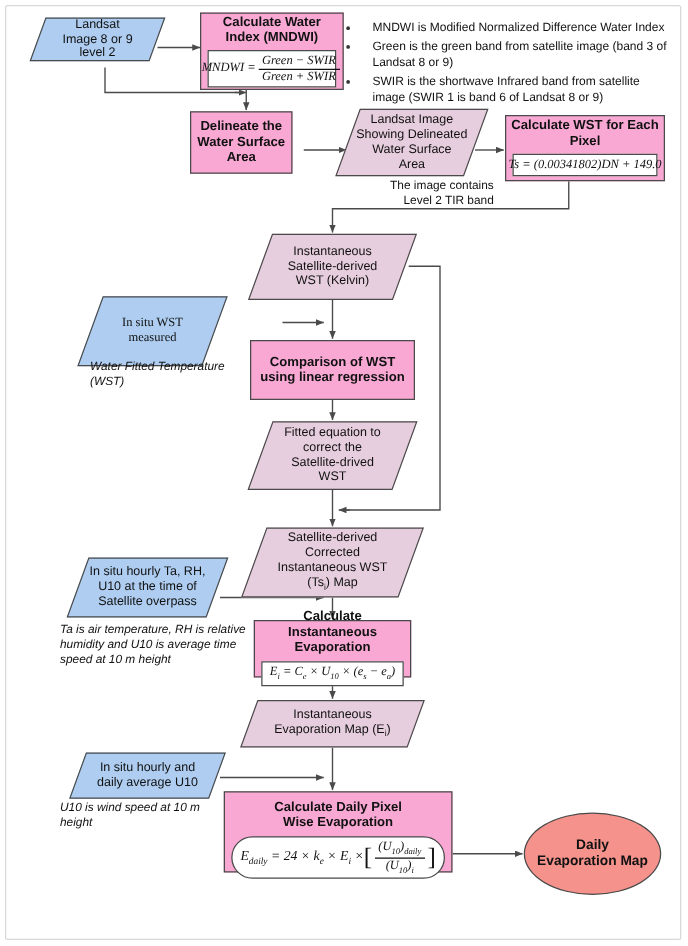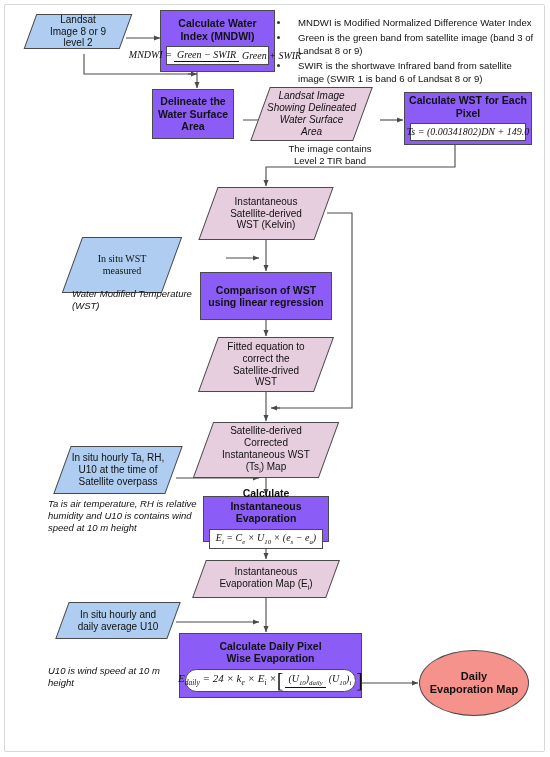--- a/index.html
+++ b/index.html
@@ -29,21 +29,21 @@
     box-sizing:border-box;
     display:flex;
     flex-direction:column;
     align-items:center;
     justify-content:center;
     text-align:center;
     color:#111111;
     line-height:1.18;
   }
   .proc{                      
-    background:#8b5cf6;
+    background:#f9a8d4;
     border:1px solid #4a4a4a;
     font-weight:bold;
     font-size:10.5px;
     padding:3px 4px;
   }
   .proc .hdr{ padding:2px 2px 0 2px; }
   .formula{
     background:#ffffff;
     border:1px solid #4a4a4a;
     font-weight:normal;
@@ -77,21 +77,21 @@
     border:1px solid #4a4a4a;
     border-radius:50%;
     font-weight:bold;
     font-size:11px;
   }
   .note{
     position:absolute;
     font-size:9.5px;
     color:#111;
     line-height:1.25;
-    text-align:center;
+    text-align:right;
   }
   .note.italic{ font-style:italic; text-align:left; }
   
   .bullets{
     position:absolute;
     font-size:9.6px;
     line-height:1.42;
     color:#111;
     list-style:none;
     margin:0;
@@ -112,21 +112,21 @@
   }
   
   svg#wires{
     position:absolute;
     left:0; top:0;
     width:550px; height:757px;
     pointer-events:none;
   }
   
   .mi{font-style:italic;font-family:"Liberation Serif",serif;}
-  .fr{display:inline-flex;align-items:center;vertical-align:middle;margin:0 2px;}
+  .fr{display:inline-flex;flex-direction:column;align-items:center;vertical-align:middle;margin:0 2px;}
   .fr .num{border-bottom:1px solid #111;padding:0 3px;line-height:1.15;}
   .fr .den{padding:0 3px;line-height:1.15;}
   sub{font-size:0.68em;}
   .brk{font-size:2.0em;font-weight:300;line-height:0.62;font-style:normal;}
 </style>
 </head>
 <body>
 
 <div id="canvas">
   <div id="frame"></div>
@@ -203,21 +203,21 @@
     <li>Green is the green band from satellite image (band 3 of  Landsat 8 or 9)</li>
     <li>SWIR is the shortwave Infrared band from satellite image (SWIR 1 is band 6 of Landsat 8 or 9)</li>
   </ul>
 
   <div class="node proc" style="left:152px; top:89px; width:82px; height:50px;">
     <div>Delineate the</div>
     <div>Water Surface</div>
     <div>Area</div>
   </div>
 
-  <div class="node para pink" style="left:260px; top:87px; width:103px; height:54px;font-style:italic;">
+  <div class="node para pink" style="left:278px; top:87px; width:103px; height:54px;">
     <div class="shape"></div>
     <div class="txt">
       <div>Landsat Image</div>
       <div>Showing Delineated</div>
       <div>Water Surface</div>
       <div>Area</div>
     </div>
   </div>
 
   <div class="note" style="left:265px; top:143px; width:130px;">
@@ -242,21 +242,21 @@
 
   <div class="node para blue" style="left:72px; top:237px; width:100px; height:56px;font-family:Liberation Serif, serif;">
     <div class="shape"></div>
     <div class="txt">
       <div>In situ WST</div>
       <div>measured</div>
     </div>
   </div>
 
   <div class="note italic" style="left:72px; top:288px; width:130px;">
-    <div>Water Modified Temperature</div>
+    <div>Water Fitted Temperature</div>
     <div>(WST)</div>
   </div>
 
   <div class="node proc" style="left:200px; top:272px; width:132px; height:48px;justify-content:center;">
     <div>Comparison of  WST</div>
     <div>using linear regression</div>
   </div>
 
   <div class="node para pink" style="left:208px; top:337px; width:116px; height:55px;">
     <div class="shape"></div>
@@ -284,21 +284,21 @@
     <div class="shape"></div>
     <div class="txt">
       <div>In situ hourly Ta, RH,</div>
       <div>U10 at the time of</div>
       <div>Satellite overpass</div>
     </div>
   </div>
 
   <div class="note italic" style="left:48px; top:498px; width:150px;">
     <div>Ta is air temperature, RH is relative</div>
-    <div>humidity and U10 is contains wind</div>
+    <div>humidity and U10 is average time</div>
     <div>speed at 10 m height</div>
   </div>
 
   <div class="node proc" style="left:203px; top:496px; width:126px; height:46px;">
     <div>Calculate Instantaneous</div>
     <div>Evaporation</div>
     <div class="formula">
       <span class="mi">E<sub>i</sub> = C<sub>e</sub> × U<sub>10</sub> × (e<sub>s</sub> − e<sub>a</sub>)</span>
     </div>
   </div>
@@ -314,21 +314,21 @@
   </div>
 
   <div class="node para blue" style="left:62px; top:602px; width:112px; height:37px;">
     <div class="shape"></div>
     <div class="txt">
       <div>In situ hourly and</div>
       <div>daily average U10</div>
     </div>
   </div>
 
-  <div class="note italic" style="left:48px; top:641px; width:140px;margin-top:24px;">
+  <div class="note italic" style="left:48px; top:641px; width:140px;">
     <div>U10 is wind speed at 10 m</div>
     <div>height</div>
   </div>
 
   <div class="node proc" style="left:179px; top:633px; width:183px; height:65px; justify-content:flex-start; padding-top:6px;">
     <div>Calculate Daily Pixel</div>
     <div>Wise  Evaporation</div>
     <div class="formula" style="height:40px;border-radius:17px;">
       <span class="mi" style="font-size:11px;">E<sub>daily</sub> = 24 × k<sub>e</sub> × E<sub>i</sub> ×</span>
       <span class="brk">[</span>

